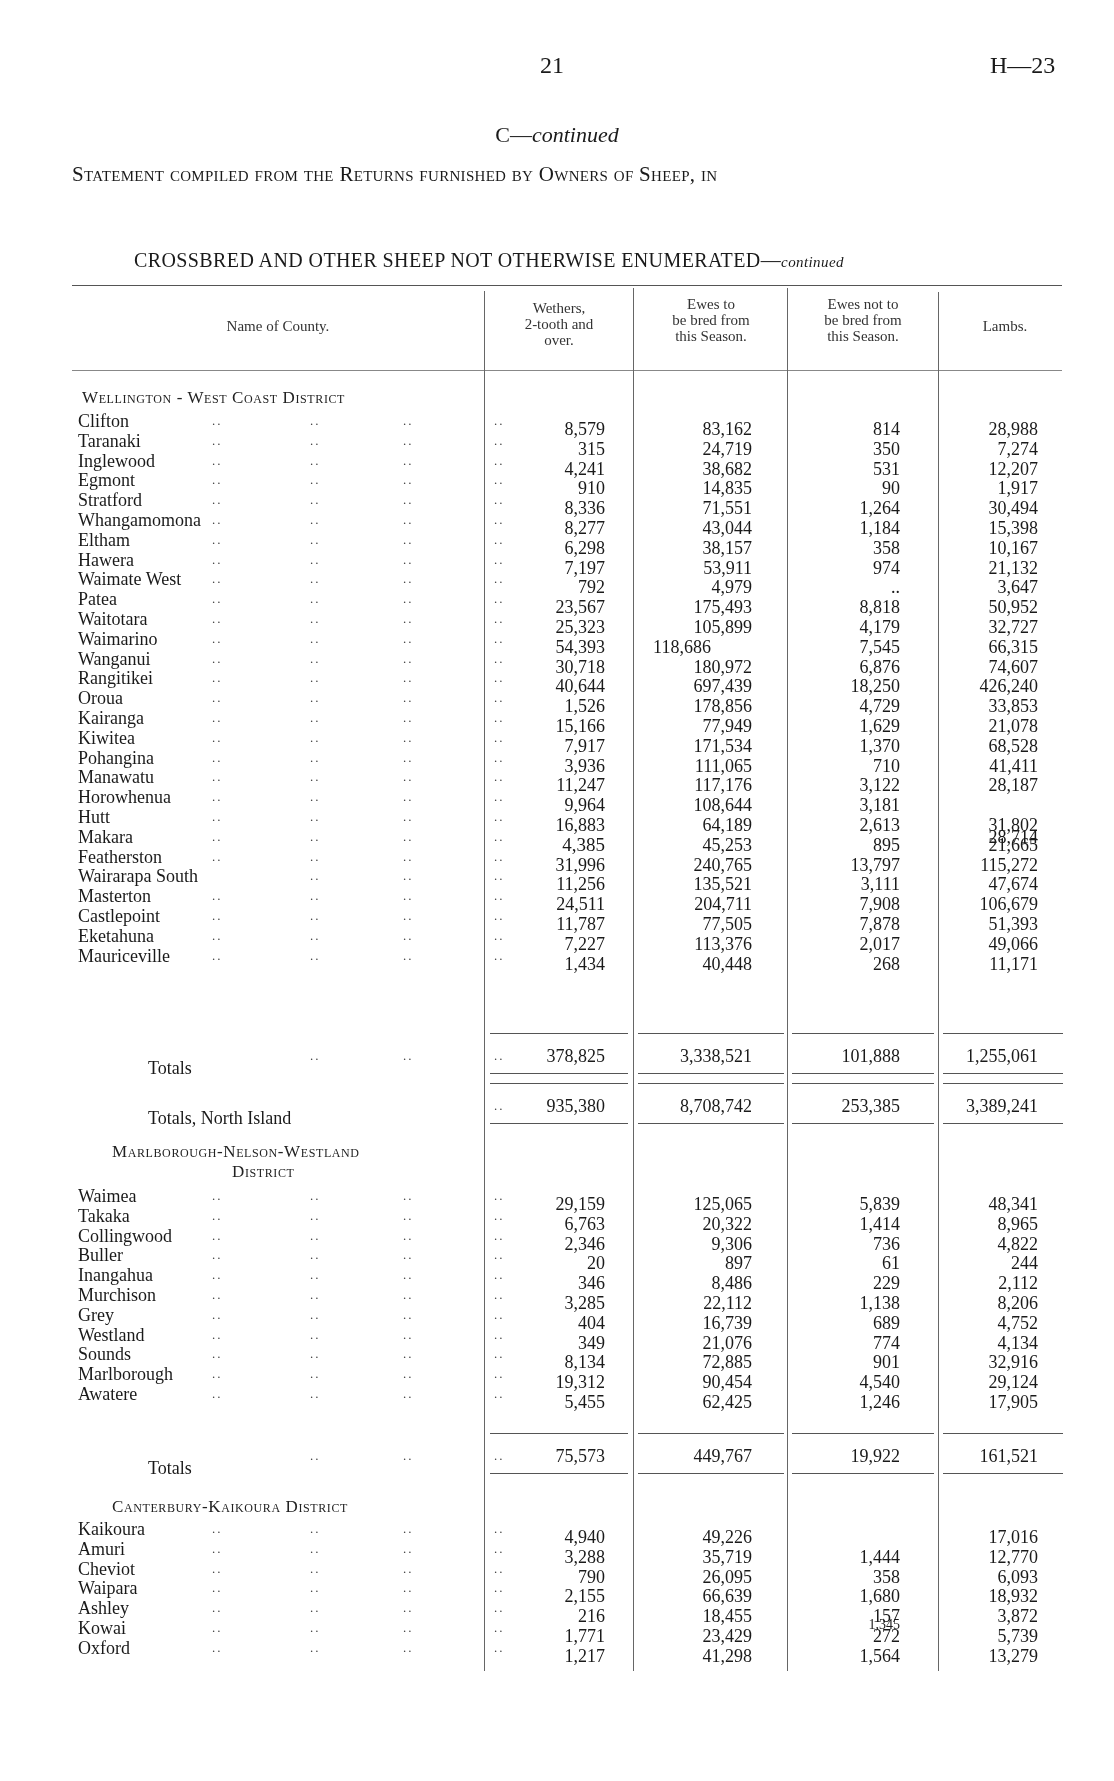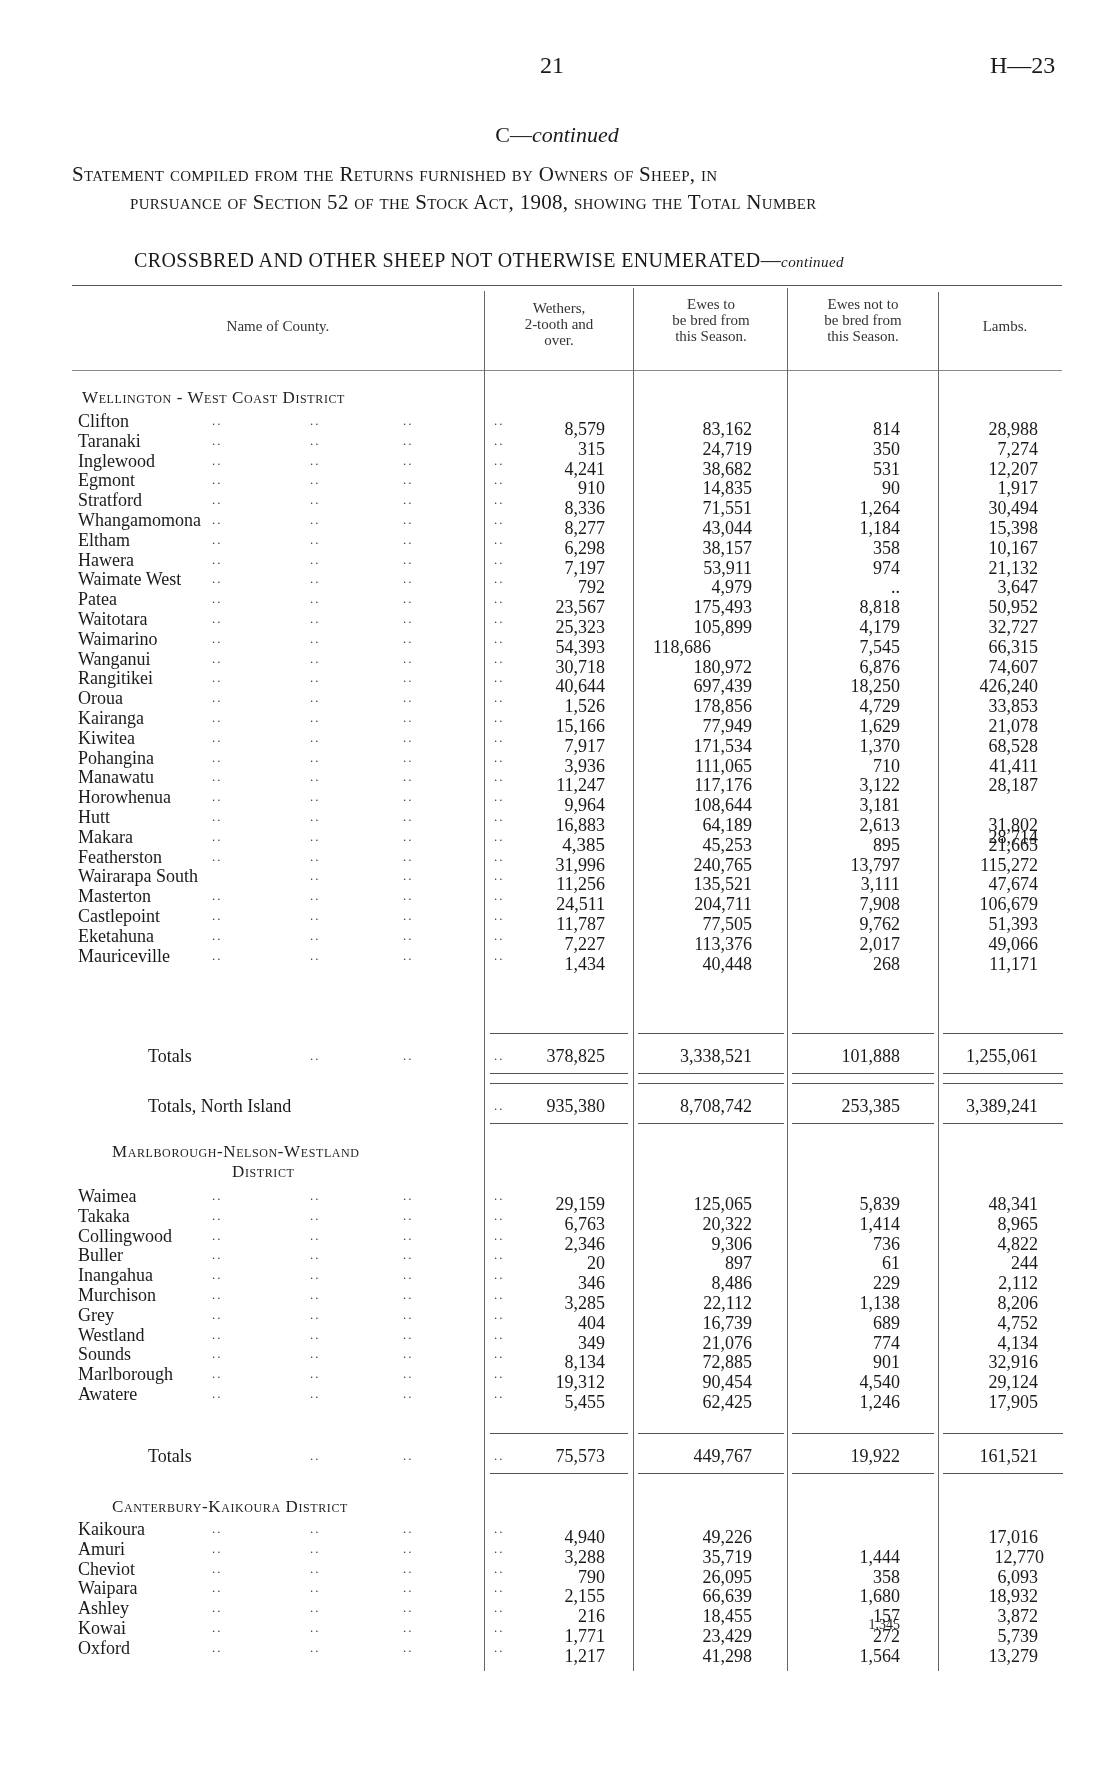--- a/index.html
+++ b/index.html
@@ -22,32 +22,31 @@
   .vline { position: absolute; width: 1px; background: #666; }
 
   .hdr { position: absolute; text-align: center; font-size: 15px; line-height: 16px; color: #333; }
 
   .district { position: absolute; font-size: 17px; font-variant: small-caps; letter-spacing: 0.6px; color: #222; }
   .row { position: absolute; left: 78px; width: 1000px; height: 22px; font-size: 18px; line-height: 22px; }
   .row .name { position: absolute; left: 0; white-space: nowrap; }
   .row .dots { position: absolute; font-size: 13px; letter-spacing: 2px; color: #444; }
   .row .d1 { left: 134px; } .row .d2 { left: 232px; } .row .d3 { left: 325px; } .row .d4 { left: 416px; }
   .num { position: absolute; text-align: right; width: 120px; }
-  .total-label { position: absolute; font-size: 18px; }
+  .total-label { position: absolute; font-size: 18px; margin-top: 12px; }
 </style>
 </head>
 <body>
 
 <div class="page-num">21</div>
 <div class="page-ref">H—23</div>
 <div class="cont"><span>C—</span><i>continued</i></div>
 
 <div class="statement sc">
   <span class="l1">Statement compiled from the Returns furnished by Owners of Sheep, in</span>
-  <span class="ln">pursuance of Section 52 of the Stock Act, 1908, showing the Total Number</span>
 </div>
 
 <div class="subtitle"><span>CROSSBRED AND OTHER SHEEP NOT OTHERWISE ENUMERATED—</span><i>continued</i></div>
 
 <div class="rule" style="top:285px; left:72px; width:990px;"></div>
 <div class="rule" style="top:370px; left:72px; width:990px; background:#888;"></div>
 
 <div class="vline" style="left:484px; top:291px; height:1380px;"></div>
 <div class="vline" style="left:633px; top:288px; height:1383px;"></div>
 <div class="vline" style="left:787px; top:288px; height:1383px;"></div>
@@ -349,21 +348,21 @@
     <div class="num" style="left:898px; width:140px; top:893.2px; font-size:18px; line-height:22px;">106,679</div>
     <div class="row" style="top:905px;">
       <span class="name">Castlepoint</span>
       <span class="dots d1">..</span>
       <span class="dots d2">..</span>
       <span class="dots d3">..</span>
       <span class="dots d4">..</span>
     </div>
     <div class="num" style="left:465px; width:140px; top:913px; font-size:18px; line-height:22px;">11,787</div>
     <div class="num" style="left:612px; width:140px; top:913px; font-size:18px; line-height:22px;">77,505</div>
-    <div class="num" style="left:760px; width:140px; top:913px; font-size:18px; line-height:22px;">9,762</div>
+    <div class="num" style="left:760px; width:140px; top:913px; font-size:18px; line-height:22px;">7,878</div>
     <div class="num" style="left:898px; width:140px; top:913px; font-size:18px; line-height:22px;">51,393</div>
     <div class="row" style="top:924.8000000000001px;">
       <span class="name">Eketahuna</span>
       <span class="dots d1">..</span>
       <span class="dots d2">..</span>
       <span class="dots d3">..</span>
       <span class="dots d4">..</span>
     </div>
     <div class="num" style="left:465px; width:140px; top:932.8000000000001px; font-size:18px; line-height:22px;">7,227</div>
     <div class="num" style="left:612px; width:140px; top:932.8000000000001px; font-size:18px; line-height:22px;">113,376</div>
@@ -570,21 +569,21 @@
     <div class="row" style="top:1537.8px;">
       <span class="name">Amuri</span>
       <span class="dots d1">..</span>
       <span class="dots d2">..</span>
       <span class="dots d3">..</span>
       <span class="dots d4">..</span>
     </div>
     <div class="num" style="left:465px; width:140px; top:1545.8px; font-size:18px; line-height:22px;">3,288</div>
     <div class="num" style="left:612px; width:140px; top:1545.8px; font-size:18px; line-height:22px;">35,719</div>
     <div class="num" style="left:760px; width:140px; top:1545.8px; font-size:18px; line-height:22px;">1,444</div>
-    <div class="num" style="left:898px; width:140px; top:1545.8px; font-size:18px; line-height:22px;padding-left:6px;">12,770</div>
+    <div class="num" style="left:898px; width:140px; top:1545.8px; font-size:18px; line-height:22px;">12,770</div>
     <div class="row" style="top:1557.6px;">
       <span class="name">Cheviot</span>
       <span class="dots d1">..</span>
       <span class="dots d2">..</span>
       <span class="dots d3">..</span>
       <span class="dots d4">..</span>
     </div>
     <div class="num" style="left:465px; width:140px; top:1565.6px; font-size:18px; line-height:22px;">790</div>
     <div class="num" style="left:612px; width:140px; top:1565.6px; font-size:18px; line-height:22px;">26,095</div>
     <div class="num" style="left:760px; width:140px; top:1565.6px; font-size:18px; line-height:22px;">358</div>

